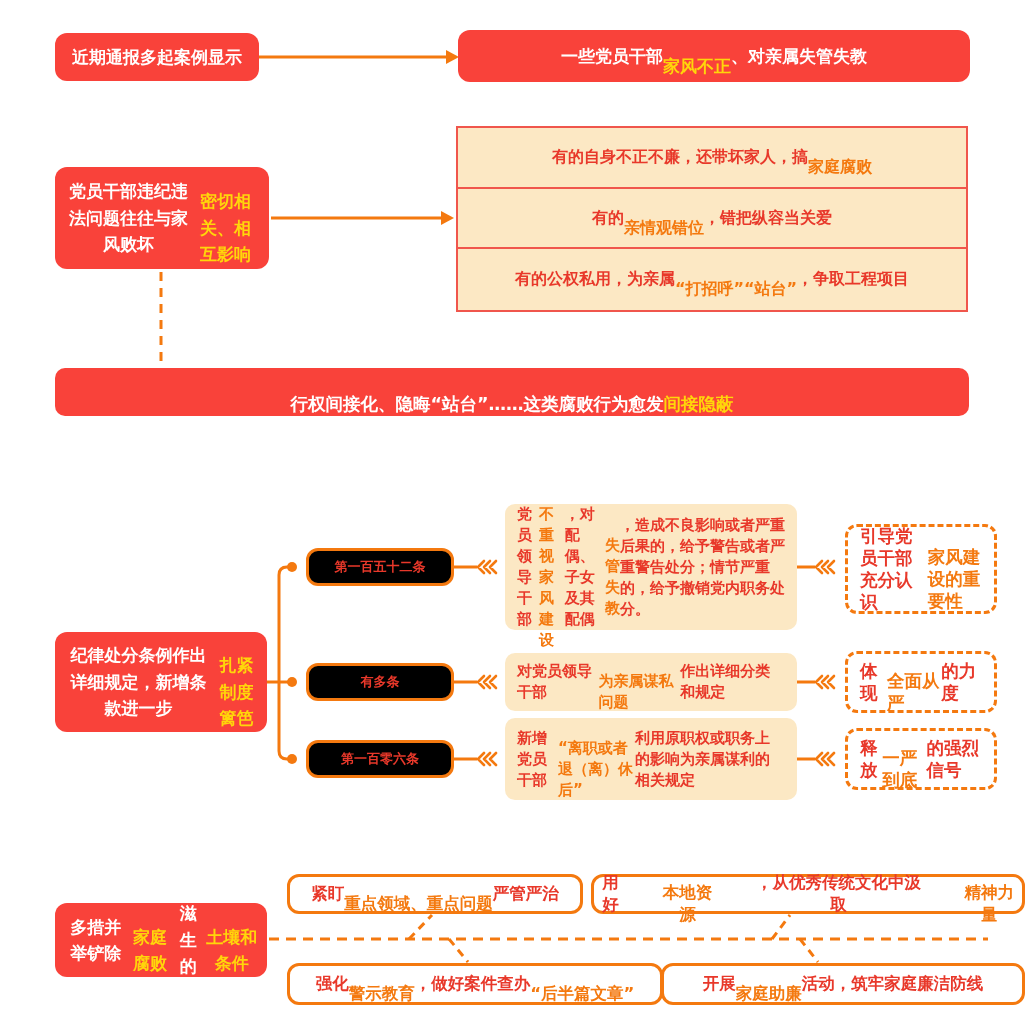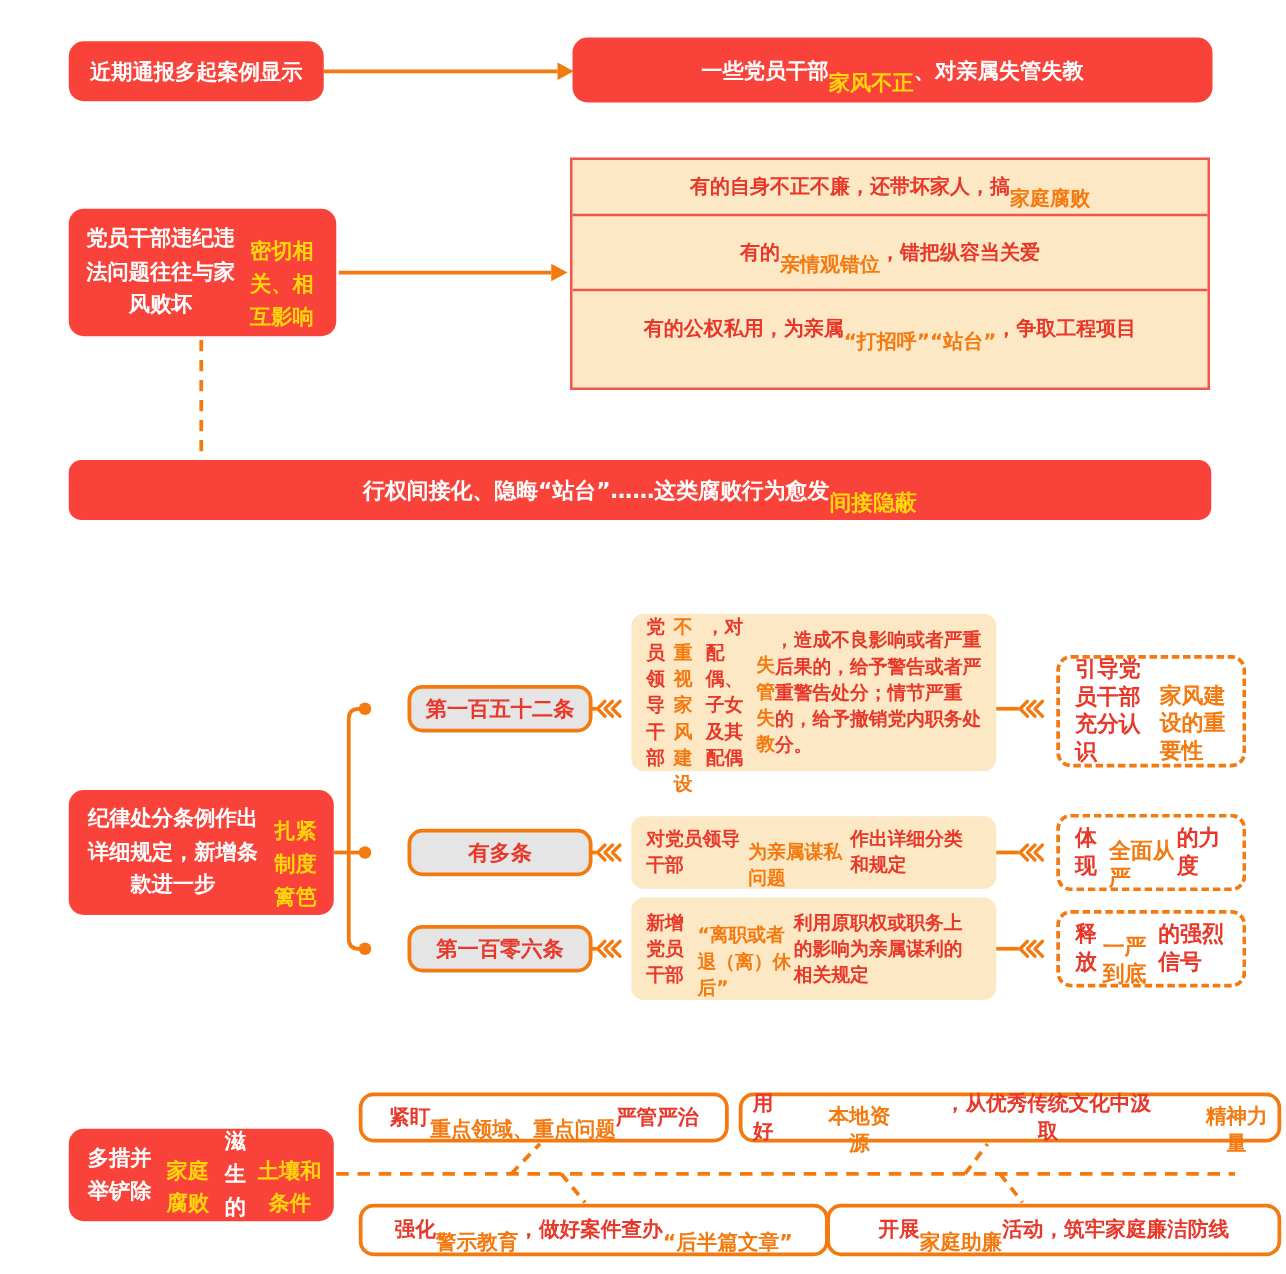--- a/index.html
+++ b/index.html
@@ -16,31 +16,31 @@
   .wires{position:absolute;left:0;top:0;z-index:0;}
   .box{position:absolute;z-index:1;display:flex;align-items:center;justify-content:center;
        font-weight:bold;text-align:center;}
   .box-red{background:var(--red);color:#ffffff;border-radius:12px;}
   .box-red .seg-hl{color:var(--yellow);}
   .seg-hl{color:var(--orange);margin-top:20px;}
   .cream-panel{position:absolute;z-index:1;background:var(--cream);border:2px solid var(--cream-border);}
   .cream-row{display:flex;align-items:center;justify-content:center;font-weight:bold;
              color:var(--text-red);font-size:16px;border-bottom:2px solid var(--cream-border);}
   .cream-row:last-child{border-bottom:none;}
-  .label-box{background:#e5e5e5;border:3px solid var(--orange);border-radius:12px;
-             color:var(--text-red);font-size:17px;margin-left:20px;}
+  .label-box{background:#000000;border:3px solid var(--orange);border-radius:12px;
+             color:var(--text-red);font-size:13px;}
   .body-box{background:var(--cream);border-radius:10px;color:var(--text-red);
             font-size:15px;line-height:21px;justify-content:flex-start;text-align:left;
             padding:0 12px;}
   .note-box{background:#ffffff;border:3px dashed var(--orange);border-radius:12px;
             color:var(--text-red);font-size:17.5px;line-height:22px;justify-content:flex-end;
             text-align:left;padding:0 12px;}
   .item-box{background:#ffffff;border:3px solid var(--orange);border-radius:12px;
             color:var(--text-red);font-size:16.5px;}
-  .banner{font-size:17.5px;border-radius:10px;}
+  .banner{font-size:17.5px;border-radius:10px;align-items:flex-end;}
 </style>
 </head>
 <body>
 
 <div class="canvas">
 
   <svg class="wires" width="1029" height="1019" viewBox="0 0 1029 1019">
     <g stroke="#f4790f" stroke-width="3" fill="none">
       <line x1="259" y1="57" x2="446" y2="57"></line>
       <line x1="271" y1="218" x2="441" y2="218"></line>
@@ -84,21 +84,21 @@
       <span class="seg-hl">家风不正</span>
       <span class="seg-base">、对亲属失管失教</span>
     </div>
 
   <div class="box box-red" style="left:55px;top:167px;width:214px;height:102px;font-size:17px;line-height:1.55;padding:0 10px;justify-content:space-between;">
       <span class="seg-base">党员干部违纪违法问题往往与家风败坏</span>
       <span class="seg-hl">密切相关、相互影响</span>
     </div>
 
   <div class="cream-panel" style="left:456px;top:126px;width:512px;height:186px;">
-    <div class="cream-row" style="height:45px;">
+    <div class="cream-row" style="height:61px;">
         <span class="seg-base">有的自身不正不廉，还带坏家人，搞</span>
         <span class="seg-hl">家庭腐败</span>
       </div>
     <div class="cream-row" style="height:60px;">
         <span class="seg-base">有的</span>
         <span class="seg-hl">亲情观错位</span>
         <span class="seg-base">，错把纵容当关爱</span>
       </div>
     <div class="cream-row" style="height:61px;">
         <span class="seg-base">有的公权私用，为亲属</span>
@@ -114,21 +114,21 @@
 
   <div class="box box-red" style="left:55px;top:632px;width:212px;height:100px;font-size:17px;line-height:1.55;padding:0 8px;">
       <span class="seg-base">纪律处分条例作出详细规定，新增条款进一步</span>
       <span class="seg-hl">扎紧制度篱笆</span>
     </div>
 
   <div class="box label-box" style="left:306px;top:548px;width:148px;height:38px;">第一百五十二条</div>
   <div class="box label-box" style="left:306px;top:663px;width:148px;height:38px;">有多条</div>
   <div class="box label-box" style="left:306px;top:740px;width:148px;height:38px;">第一百零六条</div>
 
-  <div class="box body-box" style="left:505px;top:491px;width:292px;height:126px;">
+  <div class="box body-box" style="left:505px;top:504px;width:292px;height:126px;">
       <span class="seg-base">党员领导干部</span>
       <span class="seg-hl">不重视家风建设</span>
       <span class="seg-base">，对配偶、子女及其配偶</span>
       <span class="seg-hl">失管失教</span>
       <span class="seg-base">，造成不良影响或者严重后果的，给予警告或者严重警告处分；情节严重的，给予撤销党内职务处分。</span>
     </div>
   <div class="box body-box" style="left:505px;top:653px;width:292px;height:58px;">
       <span class="seg-base">对党员领导干部</span>
       <span class="seg-hl">为亲属谋私问题</span>
       <span class="seg-base">作出详细分类和规定</span>

